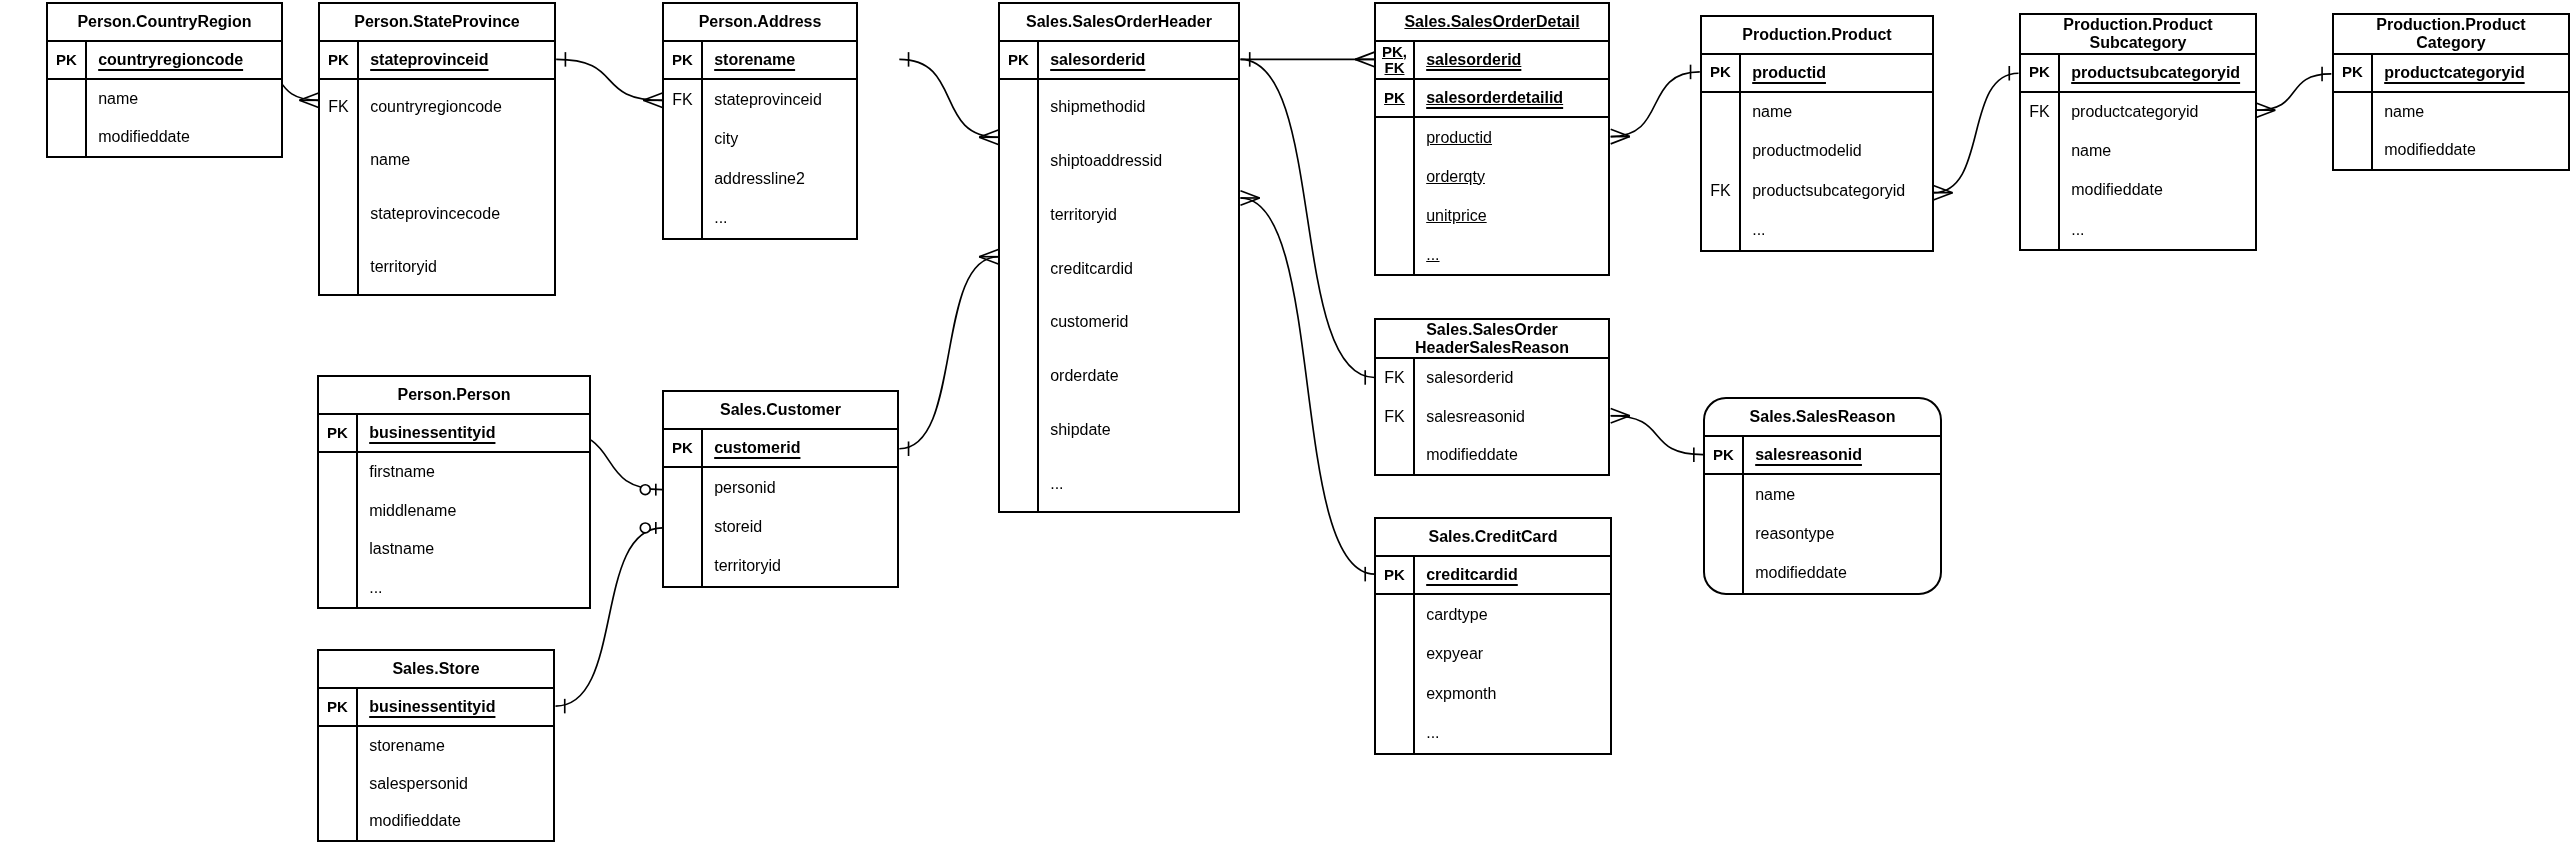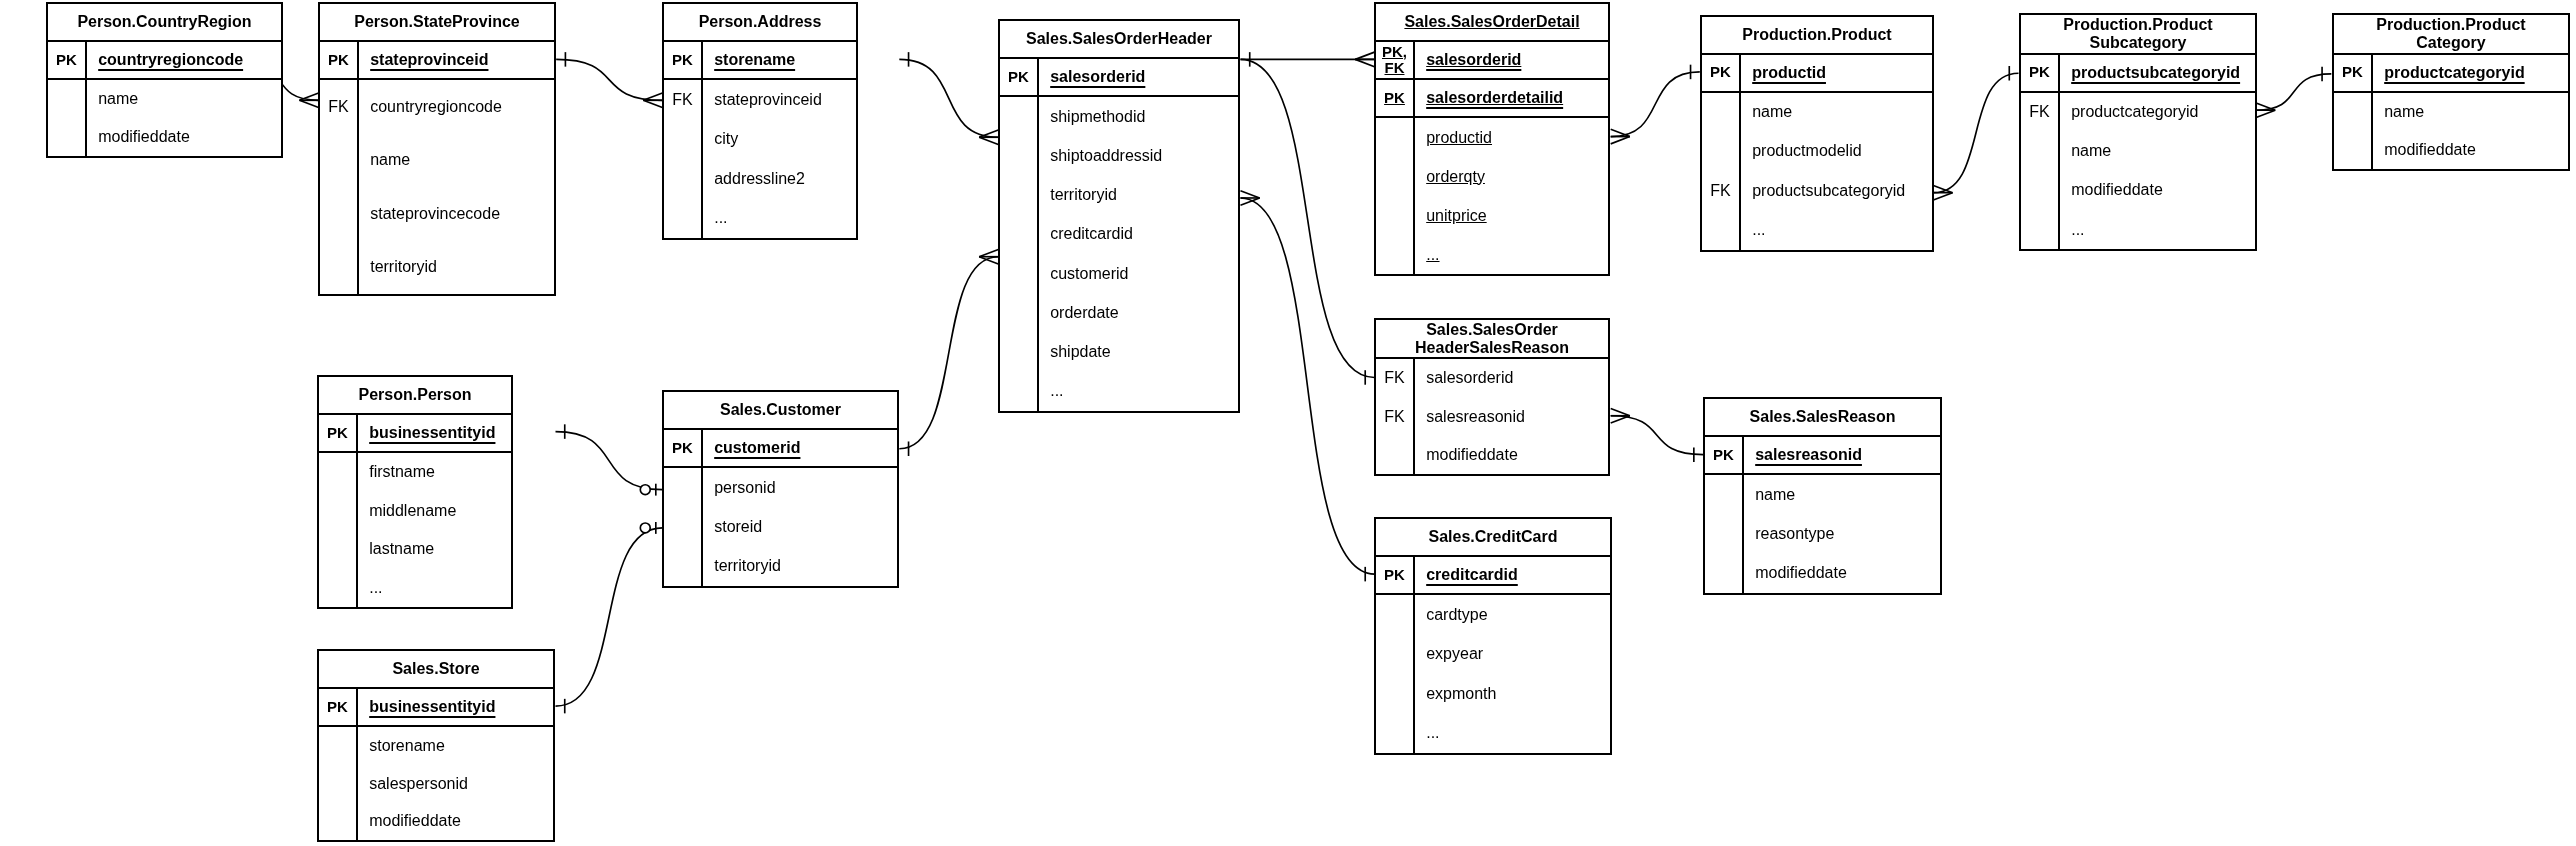--- a/index.html
+++ b/index.html
@@ -259,21 +259,21 @@
         <div class="field-row">
           <div class="field-key"></div>
           <div class="field-name">addressline2</div>
         </div>
         <div class="field-row">
           <div class="field-key"></div>
           <div class="field-name">...</div>
         </div>
       </div>
     </div>
-    <div class="entity" style="left: 998px; top: 19px; width: 242px; height: 394px;">
+    <div class="entity" style="left: 998px; top: 2px; width: 242px; height: 511px;">
       <div class="entity-title">Sales.SalesOrderHeader</div>
       <div class="key-row">
         <div class="key-cell">PK</div>
         <div class="key-name">salesorderid</div>
       </div>
       <div class="entity-body">
         <div class="field-row">
           <div class="field-key"></div>
           <div class="field-name">shipmethodid</div>
         </div>
@@ -398,21 +398,21 @@
         <div class="field-row">
           <div class="field-key">FK</div>
           <div class="field-name">productsubcategoryid</div>
         </div>
         <div class="field-row">
           <div class="field-key"></div>
           <div class="field-name">...</div>
         </div>
       </div>
     </div>
-    <div class="entity" style="left: 1703px; top: 397px; width: 239px; height: 198px;">
+    <div class="entity" style="left: 1703px; top: 397px; width: 239px; height: 198px; border-radius: 23px;">
       <div class="entity-title">Sales.SalesReason</div>
       <div class="key-row">
         <div class="key-cell">PK</div>
         <div class="key-name">salesreasonid</div>
       </div>
       <div class="entity-body">
         <div class="field-row">
           <div class="field-key"></div>
           <div class="field-name">name</div>
         </div>
@@ -463,21 +463,21 @@
         <div class="field-row">
           <div class="field-key"></div>
           <div class="field-name">name</div>
         </div>
         <div class="field-row">
           <div class="field-key"></div>
           <div class="field-name">modifieddate</div>
         </div>
       </div>
     </div>
-    <div class="entity" style="left: 317px; top: 375px; width: 196px; height: 234px;">
+    <div class="entity" style="left: 317px; top: 375px; width: 274px; height: 234px;">
       <div class="entity-title">Person.Person</div>
       <div class="key-row">
         <div class="key-cell">PK</div>
         <div class="key-name">businessentityid</div>
       </div>
       <div class="entity-body">
         <div class="field-row">
           <div class="field-key"></div>
           <div class="field-name">firstname</div>
         </div>

